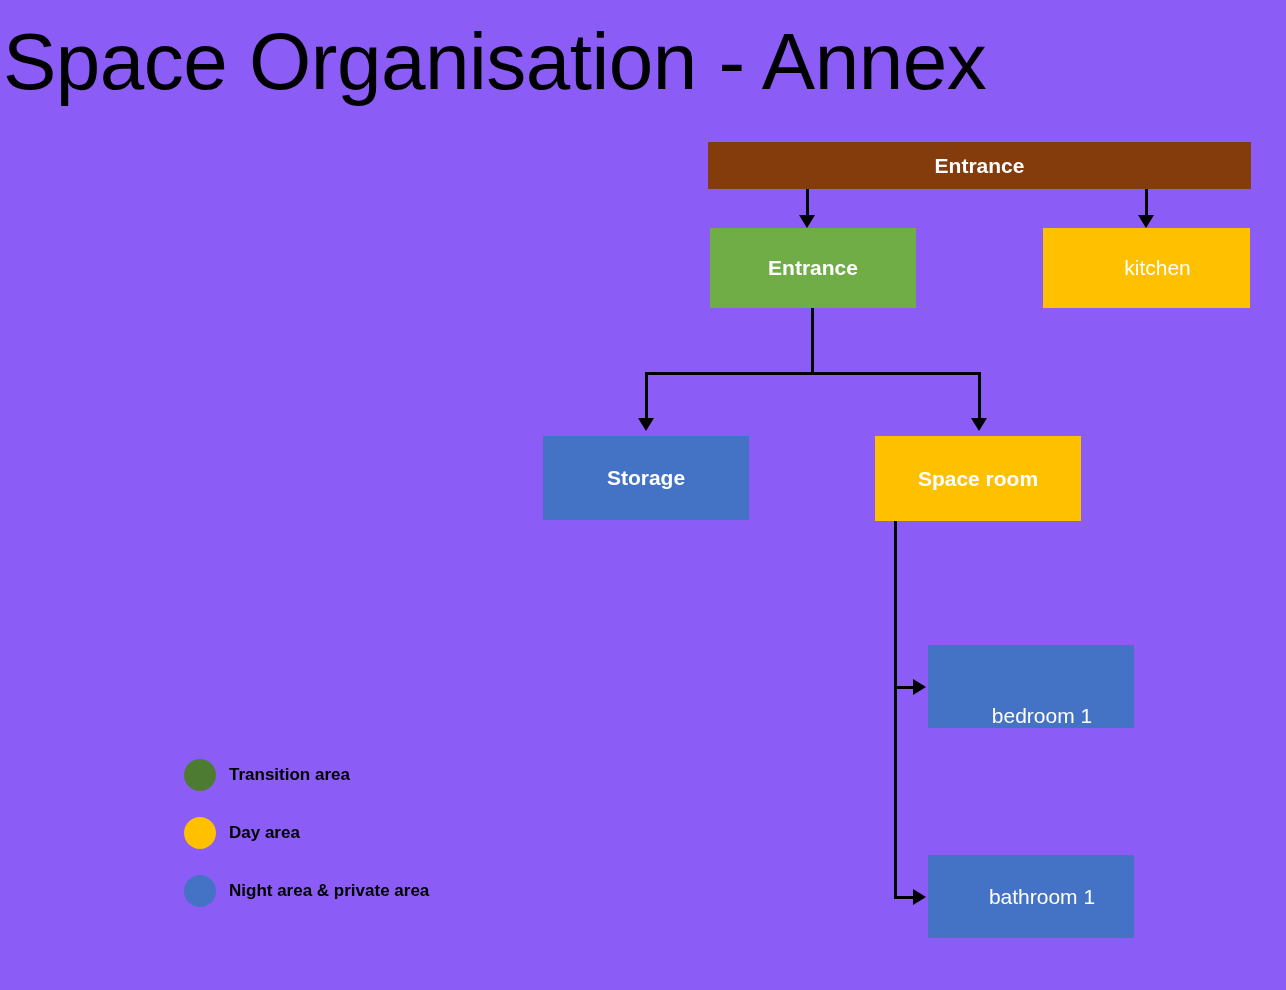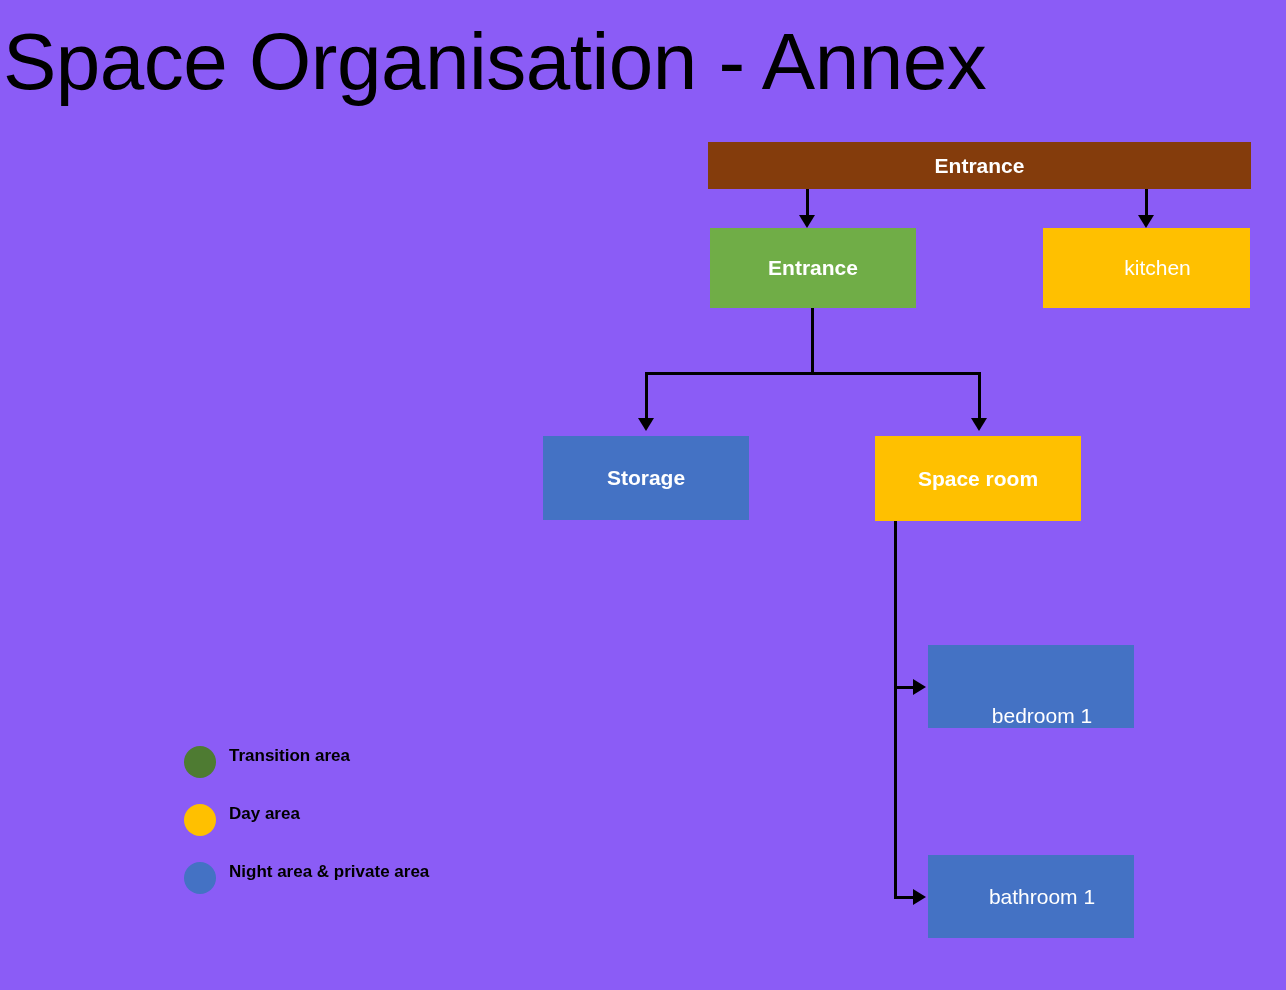--- a/index.html
+++ b/index.html
@@ -75,20 +75,21 @@
   
   #legend {
     position: absolute;
     left: 184px;
     top: 746px;
   }
   .legend-row {
     position: relative;
     height: 58px;
     display: flex;
+    align-items: center;
   }
   .legend-swatch {
     width: 32px;
     height: 32px;
     border-radius: 50%;
     flex: 0 0 auto;
   }
   .legend-label {
     margin-left: 13px;
     font-size: 17px;

